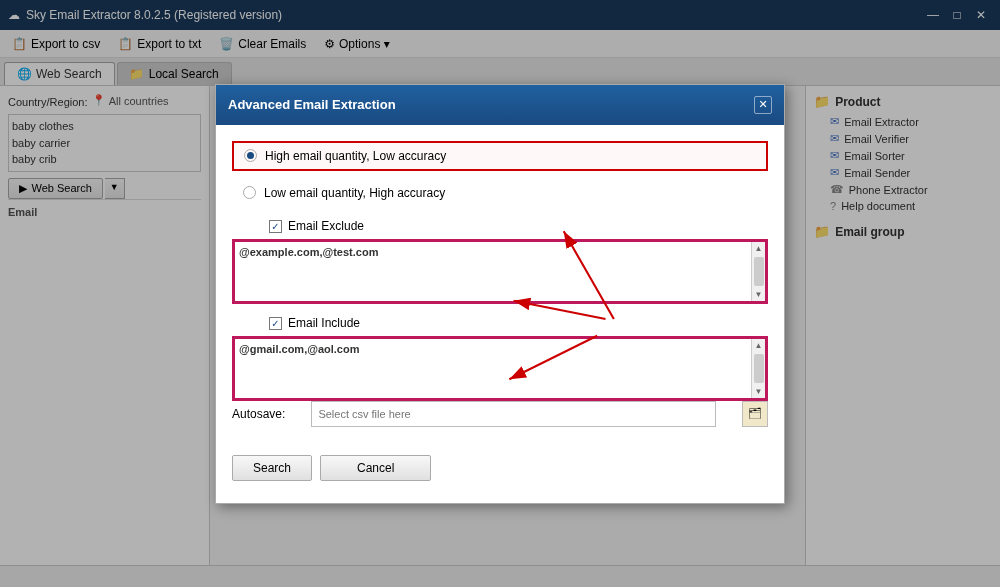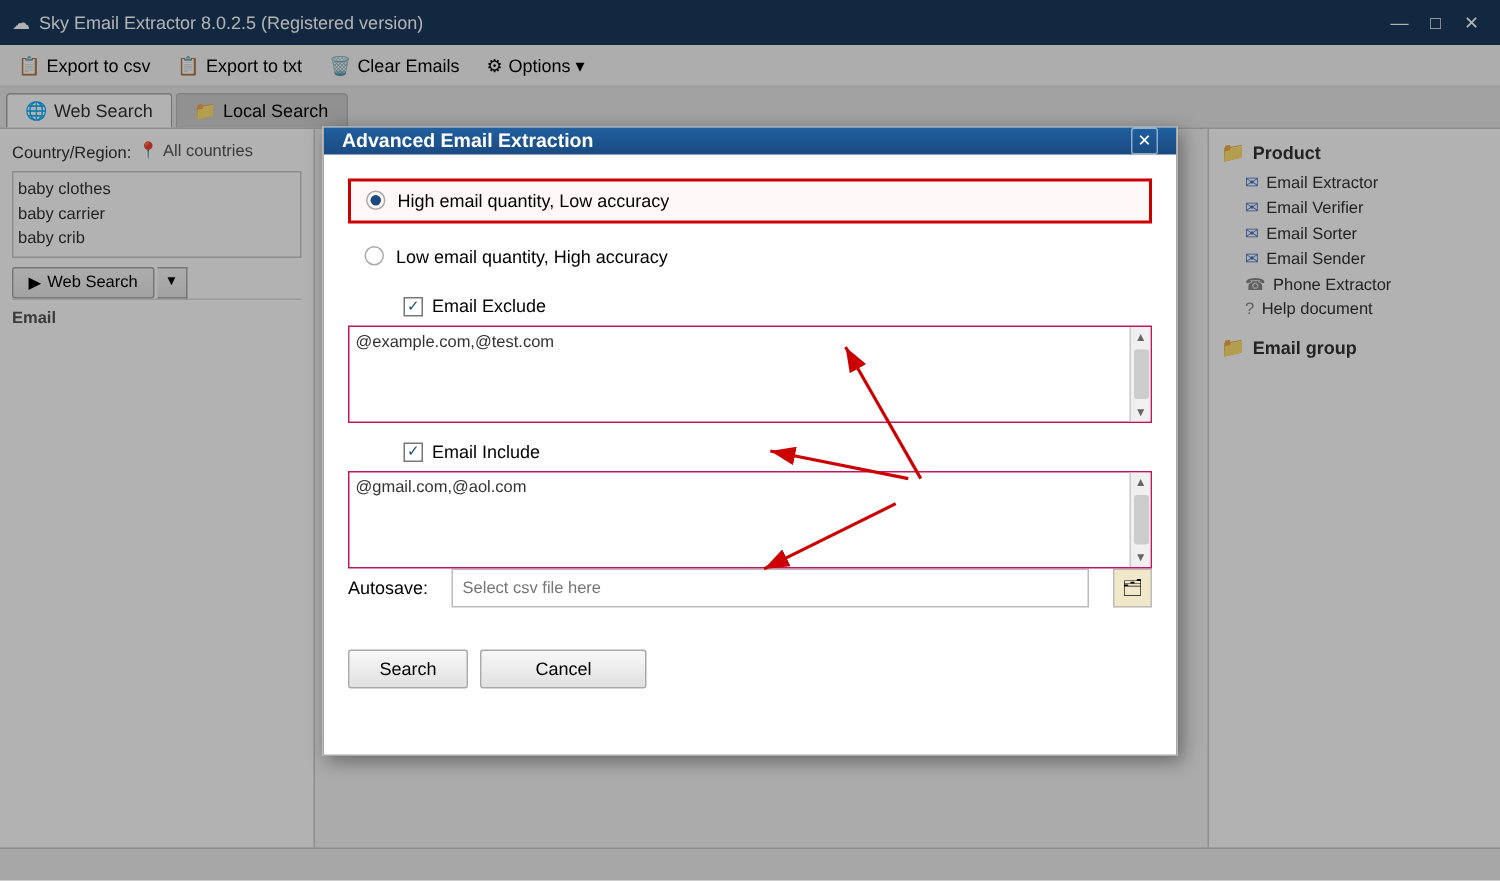--- a/index.html
+++ b/index.html
@@ -163,21 +163,21 @@
       background: white;
       border: 1px solid #aaa;
       box-shadow: 3px 3px 12px rgba(0,0,0,0.4);
       width: 570px;
       min-height: 420px;
       position: relative;
     }
     .modal-header {
       background: linear-gradient(to bottom, #2060a0, #1a4a80);
       color: white;
-      padding: 0 12px;
+      padding: 11px 12px;
       display: flex;
       align-items: center;
       justify-content: space-between;
       font-size: 13px;
       font-weight: bold;
     }
     .modal-close {
       width: 18px; height: 18px;
       background: transparent;
       border: 1px solid rgba(255,255,255,0.5);
@@ -233,42 +233,43 @@
       flex-shrink: 0;
     }
     .checkbox.checked::after {
       content: '✓';
       font-size: 10px;
       color: #1a4a80;
     }
     .text-area-box {
       width: 100%;
       height: 65px;
-      border: 1px solid #be185d;
+      border: 3px solid #be185d;
       background: white;
       padding: 4px;
       font-size: 11px;
       color: #333;
       position: relative;
       overflow: hidden;
+      font-weight: bold;
     }
     .scrollbar-v {
       position: absolute;
       right: 0; top: 0; bottom: 0;
       width: 14px;
       background: #f0f0f0;
       border-left: 1px solid #ccc;
       display: flex; flex-direction: column; align-items: center;
     }
     .scroll-arrow { font-size: 8px; color: #666; padding: 2px; cursor: pointer; }
     .scroll-thumb { flex: 1; width: 10px; margin: 2px; background: #ccc; border-radius: 2px; }
 
     
     .autosave-row {
-      display: flex; align-items: center; gap: 16px;
+      display: flex; align-items: center; gap: 26px;
       font-size: 12px;
     }
     .autosave-input {
       flex: 1;
       height: 26px;
       border: 1px solid #bbb;
       padding: 0 6px;
       font-size: 11px;
       color: #aaa;
       background: white;

